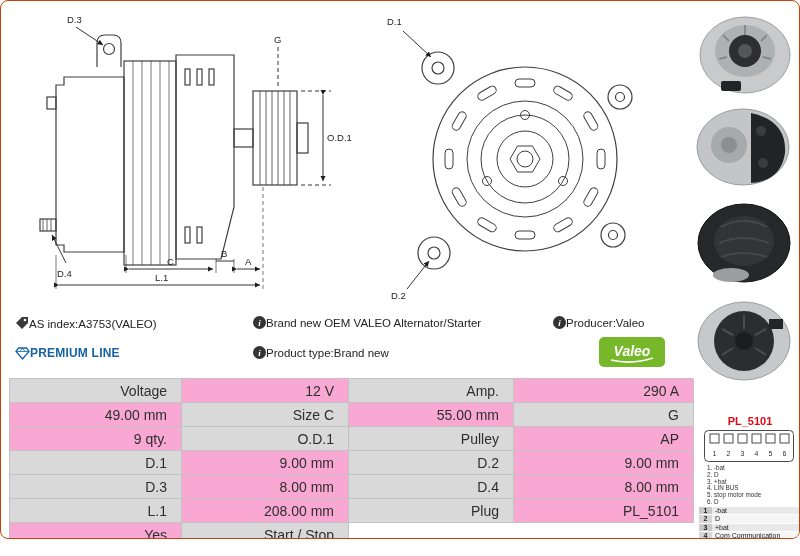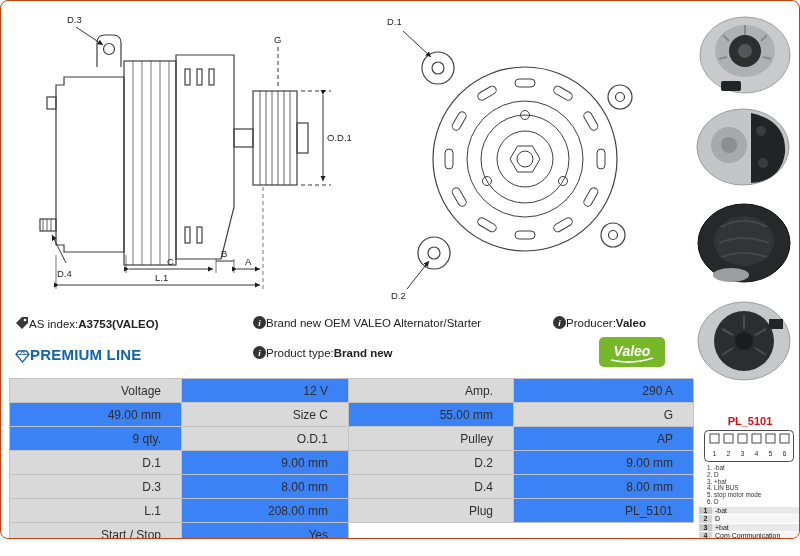--- a/index.html
+++ b/index.html
@@ -4,34 +4,34 @@
 <style>
   *{margin:0;padding:0;box-sizing:border-box}
   html,body{background:#fff}
   body{width:800px;height:556px;font-family:"Liberation Sans",sans-serif;overflow:hidden}
   .page{position:relative;width:800px;height:539px;background:#fff;border:1px solid #c2410c;border-radius:8px;overflow:hidden}
   .abs{position:absolute}
   svg text{font-family:"Liberation Sans",sans-serif}
   .dim{font-size:9.5px;fill:#1d1d1d}
   .pin-num{font-size:7px;fill:#333}
   .info-row{position:absolute;display:flex;align-items:flex-end;font-size:11.5px;color:#222;white-space:nowrap}
-  .b{font-weight:bold}
+  .b{font-weight:normal}
   .icon-info{width:13px;height:13px;border-radius:50%;background:#343434;color:#fff;
     font-family:"Liberation Serif",serif;font-style:italic;font-weight:bold;font-size:9px;
     display:flex;align-items:center;justify-content:center;flex:0 0 auto}
-  .premium{color:#1663a7;font-weight:bold;font-size:15px;letter-spacing:.2px}
+  .premium{color:#1663a7;font-weight:bold;font-size:12px;letter-spacing:.2px}
   .valeo-logo{position:absolute;left:598px;top:336px}
   .spec{position:absolute;left:8px;top:377px;width:684px;display:grid;
     grid-template-columns:172px 167px 165px 180px;
     border-top:1px solid #c2c2c2;border-left:1px solid #c2c2c2}
   .spec .cell{height:24px;display:flex;align-items:center;justify-content:flex-end;
-    padding-right:20px;font-size:12px;color:#2e2e2e;
+    padding-right:14px;font-size:14px;color:#2e2e2e;
     border-right:1px solid #c2c2c2;border-bottom:1px solid #c2c2c2}
   .spec .lbl{background:#d9d9d9}
-  .spec .val{background:#3b82f6}
+  .spec .val{background:#f9a8d4}
   .photo{position:absolute;left:690px;width:106px;height:92px}
   .plug-title{position:absolute;left:706px;top:414px;width:86px;text-align:center;
     color:#e30613;font-weight:bold;font-size:11px}
   .plug-legend{position:absolute;left:706px;top:464px;font-size:6.3px;line-height:6.8px;color:#333}
   .pin-table{position:absolute;left:698px;top:506px;width:100px;font-size:7px;color:#222}
   .pin-row{display:flex;height:8.3px;line-height:7.5px}
   .pin-n{width:13px;background:#c9c9c9;text-align:center;font-weight:bold;border-bottom:1px solid #fff}
   .pin-v{flex:1;background:#e9e9e9;padding-left:3px;border-bottom:1px solid #fff}
   .pin-row:nth-child(even) .pin-n{background:#d6d6d6}
   .pin-row:nth-child(even) .pin-v{background:#f5f5f5}
@@ -278,22 +278,22 @@
     <div class="cell lbl">D.3</div>
     <div class="cell val">8.00 mm</div>
 
     <div class="cell lbl">D.4</div>
     <div class="cell val">8.00 mm</div>
     <div class="cell lbl">L.1</div>
     <div class="cell val">208.00 mm</div>
 
     <div class="cell lbl">Plug</div>
     <div class="cell val">PL_5101</div>
+    <div class="cell val">Yes</div>
     <div class="cell lbl">Start / Stop</div>
-    <div class="cell val">Yes</div>
   </div>
 
   <div class="plug-title">PL_5101</div>
 
   <svg class="abs" style="left:702px;top:428px" width="92" height="34" viewBox="0 0 92 34">
     <rect x="1.5" y="1.5" width="89" height="31" rx="4" fill="#fff" stroke="#4a4a4a"></rect>
     <g fill="none" stroke="#4a4a4a">
       <rect x="7" y="5" width="9" height="9"></rect>
       <rect x="21" y="5" width="9" height="9"></rect>
       <rect x="35" y="5" width="9" height="9"></rect>

